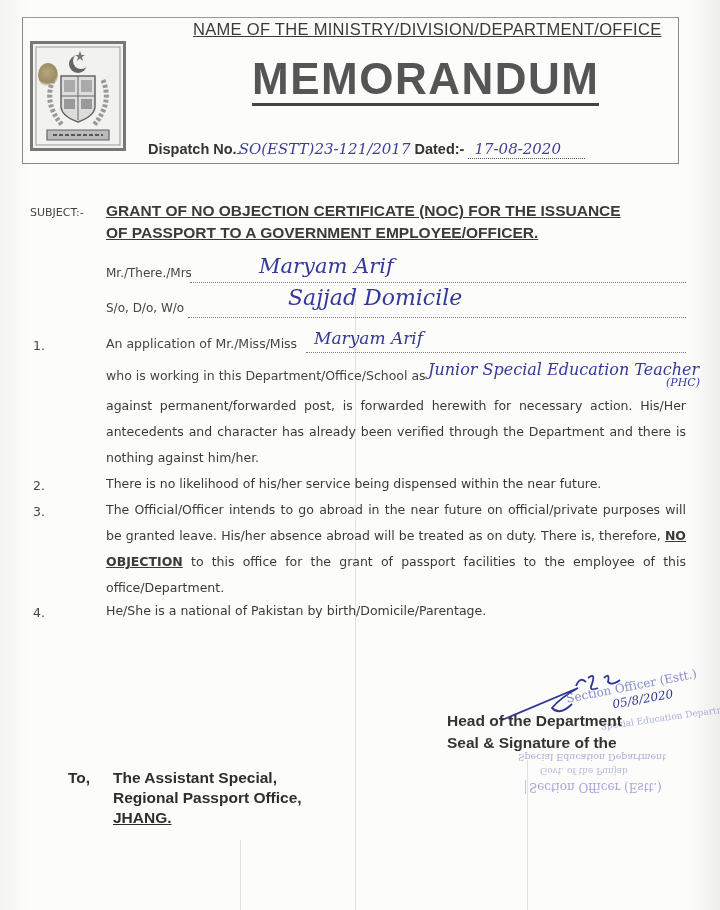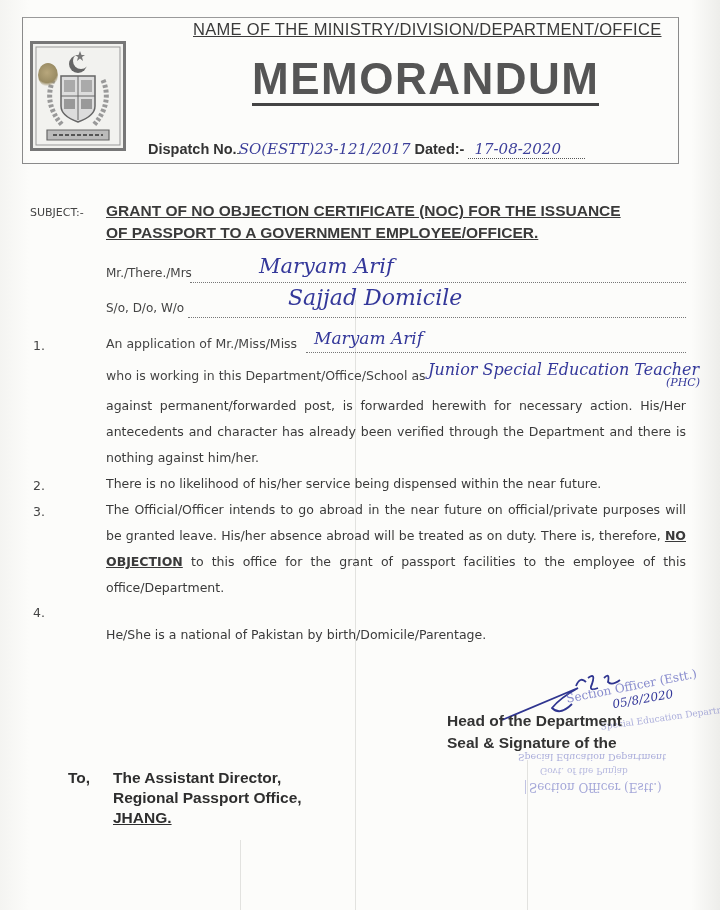--- a/index.html
+++ b/index.html
@@ -133,21 +133,21 @@
   <div class="para" style="top:471px;">There is no likelihood of his/her service being dispensed within the near future.</div>
 
   <div class="num" style="top:504px;">3.</div>
   <div class="para" style="top:497px;">
     <span>The Official/Officer intends to go abroad in the near future on official/private purposes will be granted leave. His/her absence abroad will be treated as on duty. There is, therefore,</span>
     <span class="bold-u">NO OBJECTION</span>
     <span>to this office for the grant of passport facilities to the employee of this office/Department.</span>
   </div>
 
   <div class="num" style="top:605px;">4.</div>
-  <div class="para" style="top:598px;margin-top:24px;">He/She is a national of Pakistan by birth/Domicile/Parentage.</div>
+  <div class="para" style="top:598px;">He/She is a national of Pakistan by birth/Domicile/Parentage.</div>
 
   <svg style="position:absolute;left:500px;top:668px;" width="130" height="60">
     <path d="M2 52 Q40 36 78 20 Q60 30 52 40 Q60 48 72 36 M76 18 Q80 8 86 14 M88 10 Q96 4 92 16 Q88 24 98 20 M104 10 Q110 4 108 14 Q112 18 120 12" fill="none" stroke="#2f3590" stroke-width="1.8"></path>
   </svg>
   <div class="stamp" style="left:565px;top:692px;font-size:12px;transform:rotate(-11deg);transform-origin:left top;">
     <span>Section Officer (Estt.)</span>
   </div>
   <div class="hand" style="position:absolute;left:612px;top:692px;font-size:12px;color:#33379a;transform:rotate(-10deg);">05/8/2020</div>
   <div class="stamp" style="left:600px;top:712px;font-size:9px;transform:rotate(-8deg);opacity:0.7;">Special Education Department</div>
 
@@ -156,19 +156,19 @@
     <div>Seal &amp; Signature of the</div>
   </div>
 
   <div class="stamp" style="left:518px;top:752px;font-size:9.5px;transform:scale(1,-1);opacity:0.7;">Special Education Department</div>
   <div class="stamp" style="left:540px;top:766px;font-size:9px;transform:scale(1,-1);opacity:0.6;">Govt. of the Punjab</div>
   <div class="stamp" style="left:525px;top:780px;font-size:12px;transform:scale(1,-1);opacity:0.75;border-left:1px solid rgba(95,100,190,0.5);padding-left:3px;">Section Officer (Estt.)</div>
 
   <div class="to-block">
     <div class="to-label">To,</div>
     <div class="to-lines">
-      <div>The Assistant Director,</div>
+      <div>The Assistant Special,</div>
       <div>Regional Passport Office,</div>
       <div class="u">JHANG.</div>
     </div>
   </div>
 
 </div>
 
 </body></html>

